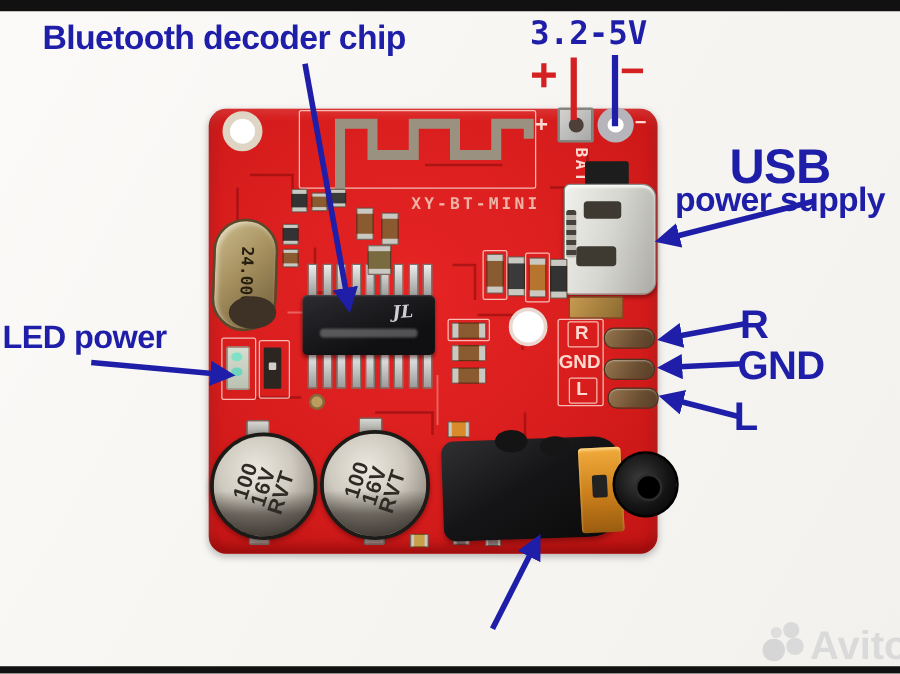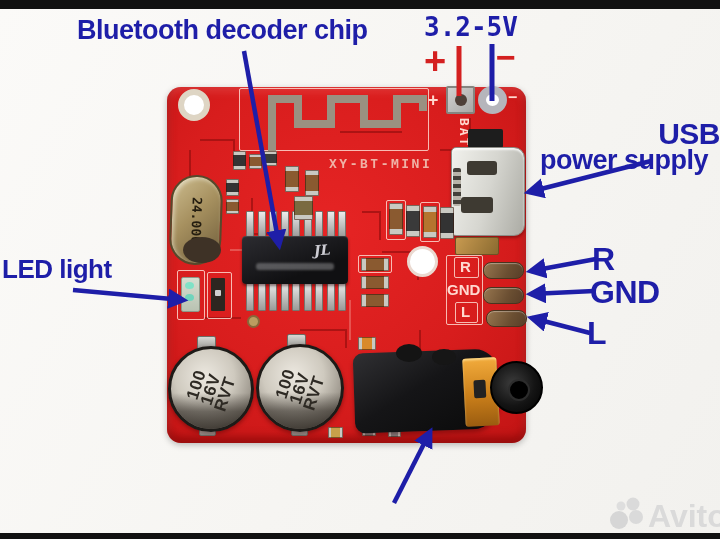--- a/index.html
+++ b/index.html
@@ -202,29 +202,29 @@
   <div class="abs" style="left:432px;top:349px;width:24px;height:16px;border-radius:50%;background:#161616;"></div>
   <div class="abs" style="left:464px;top:358px;width:34px;height:68px;border-radius:3px;transform:rotate(-3deg);
               background:linear-gradient(to bottom,#f2ab3c 0%,#ca7f1a 55%,#9a5c10 100%);box-shadow:inset 0 2px 2px rgba(255,230,160,.7);">
     <div style="position:absolute;left:10px;top:22px;width:12px;height:18px;background:#222;border-radius:2px;"></div>
   </div>
   <div class="abs" style="left:490px;top:361px;width:53px;height:53px;border-radius:50%;
               background:radial-gradient(circle at 42% 42%,#3c3c3c 0%,#141414 55%,#000 100%);border:2px solid #000;box-sizing:border-box;">
     <div style="position:absolute;left:16px;top:16px;width:18px;height:18px;border-radius:50%;background:#000;border:2px solid #2c2c2c;"></div>
   </div>
 
-  <div class="ann" style="left:34px;top:15px;font-size:27px;margin-left:43px;">Bluetooth decoder chip</div>
+  <div class="ann" style="left:34px;top:15px;font-size:27px;">Bluetooth decoder chip</div>
   <div class="ann mono" style="left:424px;top:12px;font-size:26px;letter-spacing:0;">3.2-5V</div>
   <div class="ann" style="left:424px;top:40px;font-size:38px;color:#d42020;">+</div>
   <div class="ann" style="left:496px;top:38px;font-size:34px;color:#d42020;">−</div>
   <div class="ann" style="left:528px;top:120px;width:192px;text-align:center;line-height:27px;">
-    <div style="font-size:30px;text-align:right;">USB</div>
+    <div style="font-size:39px;">USB</div>
     <div style="font-size:27px;">power supply</div>
   </div>
-  <div class="ann" style="left:2px;top:254px;font-size:26px;">LED light</div>
+  <div class="ann" style="left:2px;top:254px;font-size:26px;">LED power</div>
   <div class="ann" style="left:592px;top:241px;font-size:32px;">R</div>
   <div class="ann" style="left:590px;top:274px;font-size:32px;">GND</div>
   <div class="ann" style="left:587px;top:315px;font-size:32px;">L</div>
 
   <svg class="abs" width="720" height="539" viewBox="0 0 720 539" style="left:0;top:0;">
     <defs>
       <marker id="ah" markerWidth="5" markerHeight="5" refX="3.3" refY="2.25" orient="auto" markerUnits="strokeWidth">
         <path d="M0,0 L4.5,2.25 L0,4.5 z" fill="#1e1ea8"></path>
       </marker>
     </defs>

